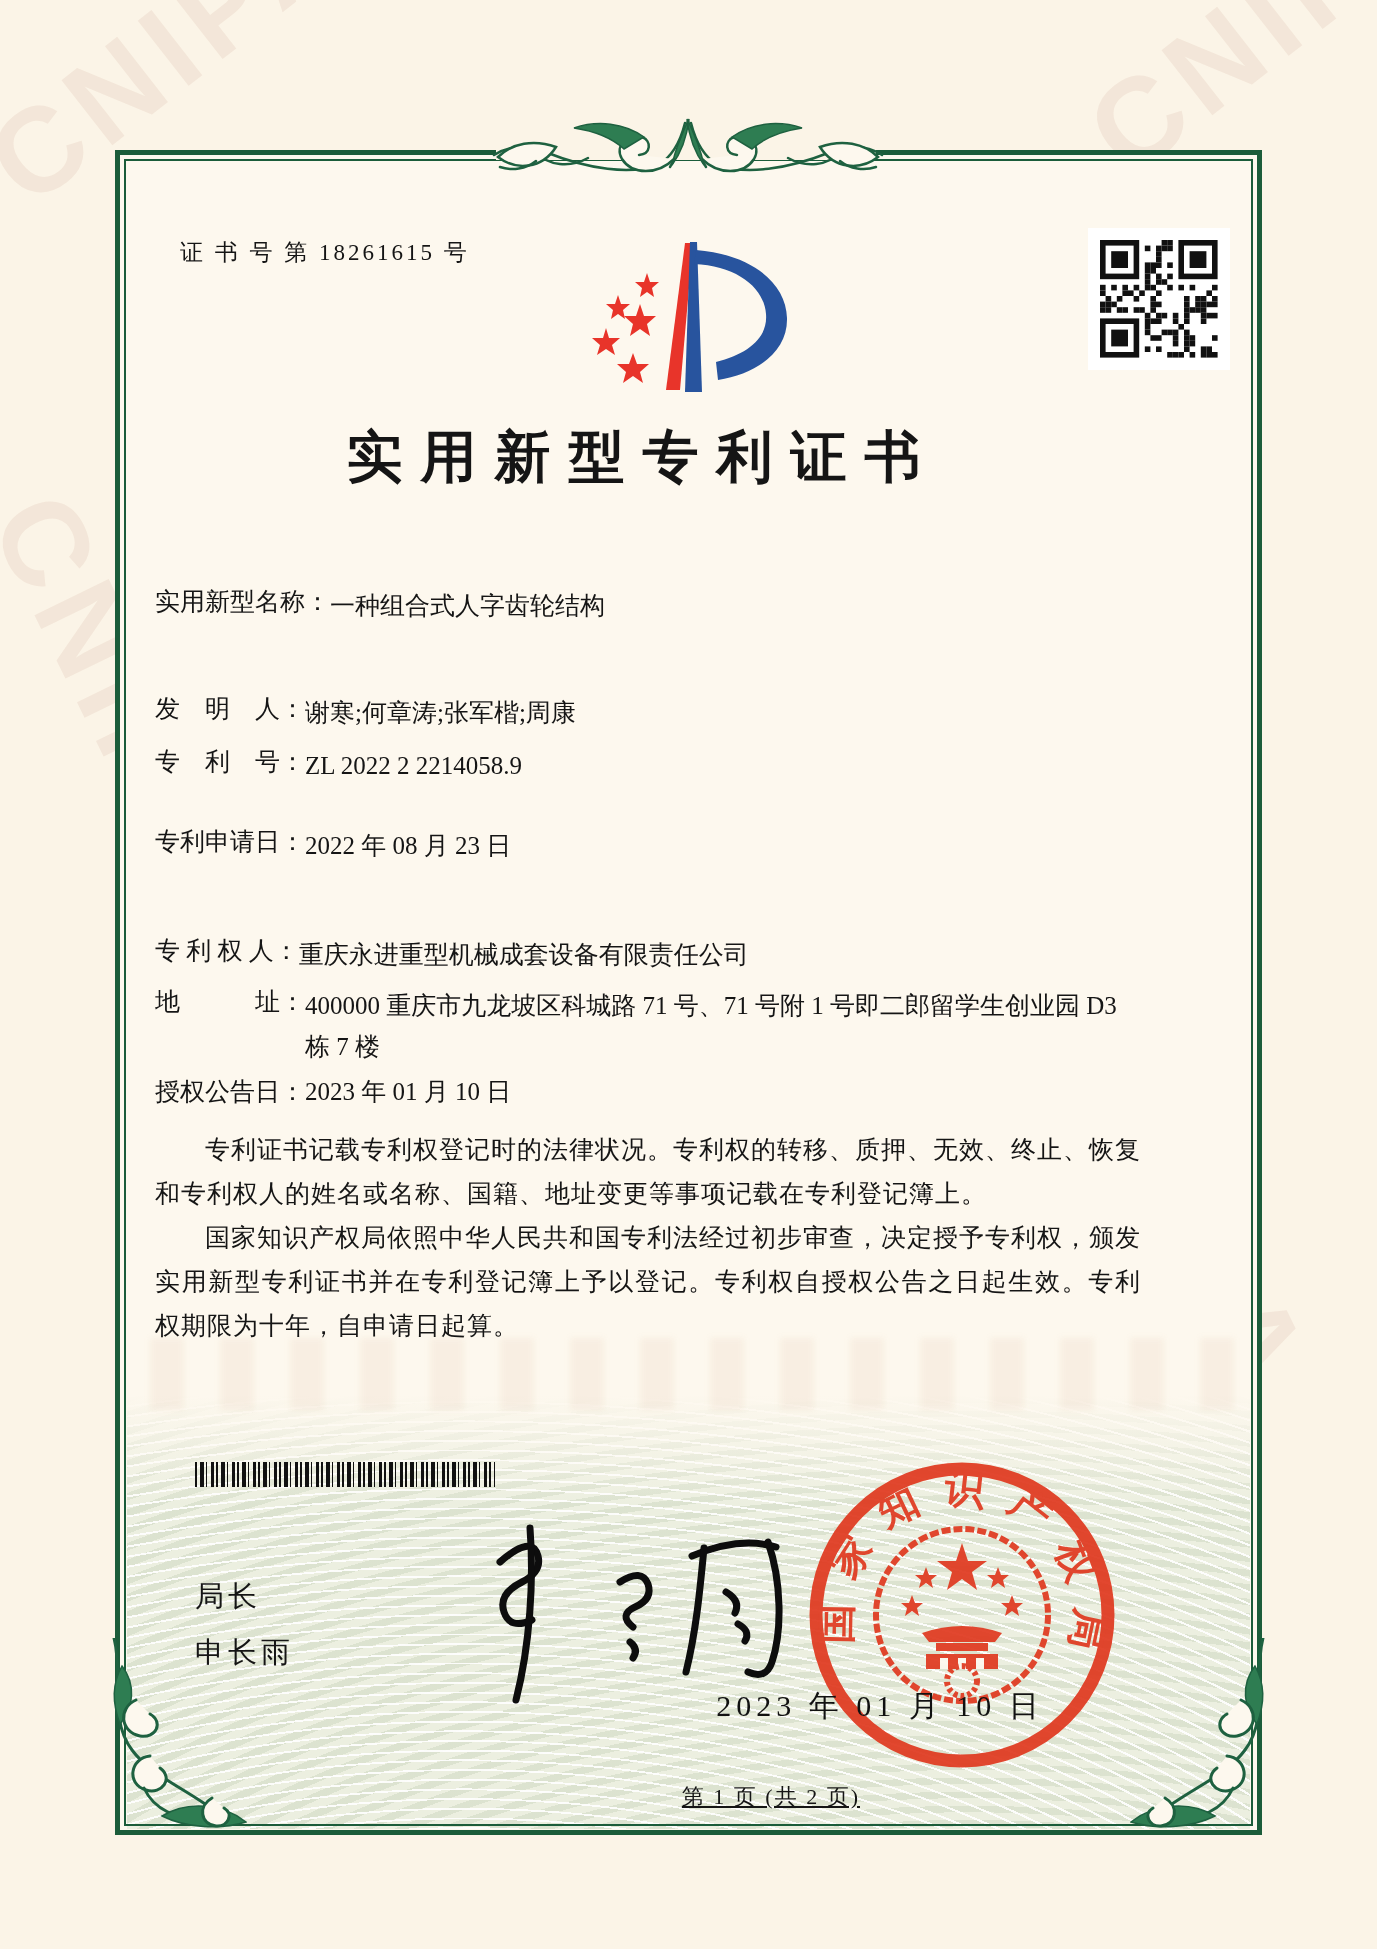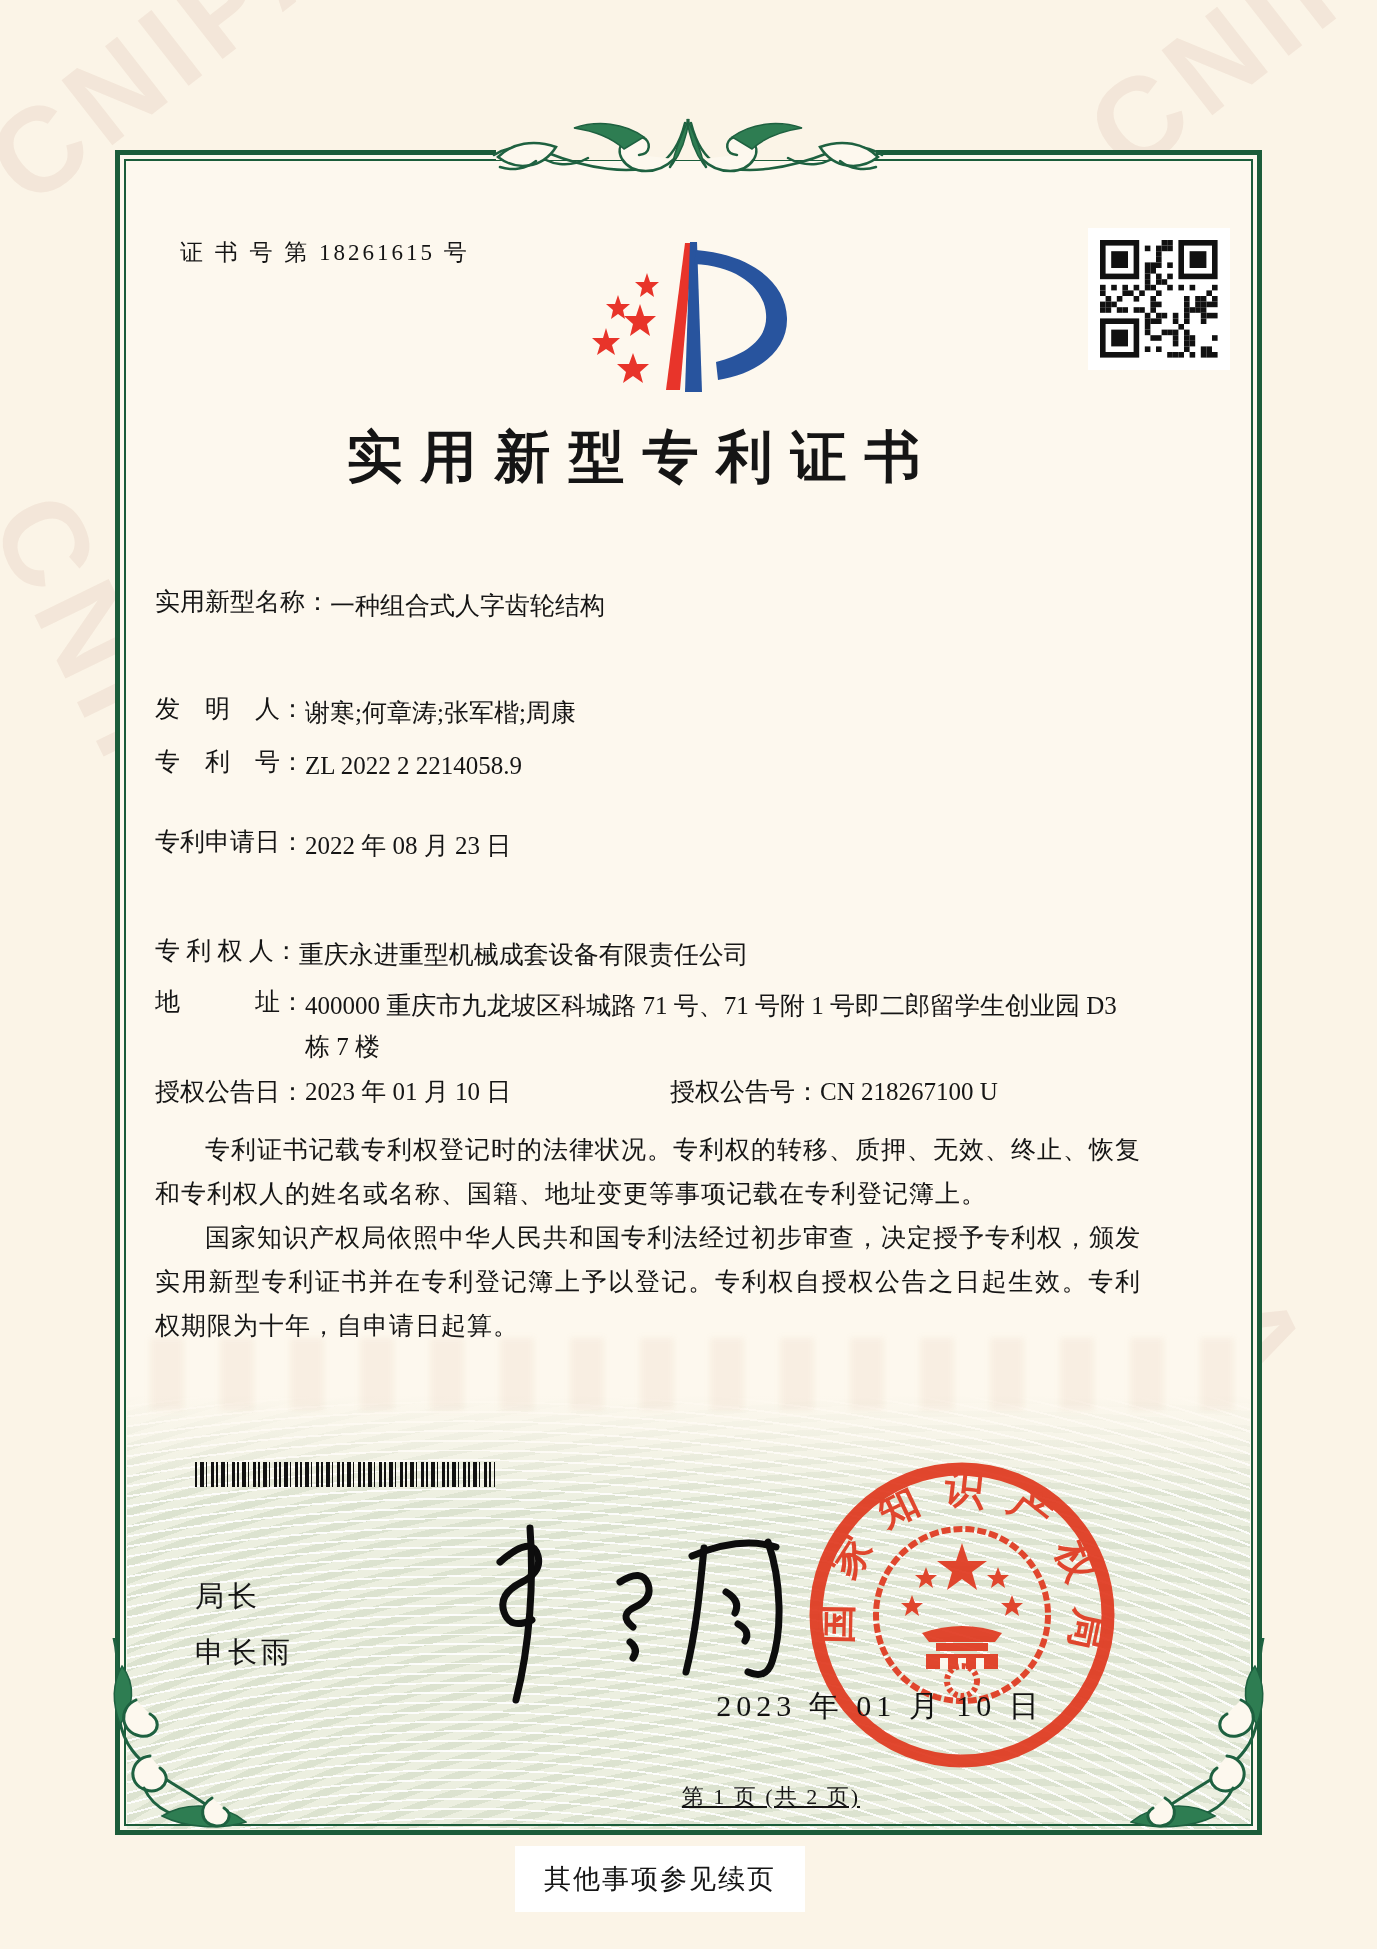--- a/index.html
+++ b/index.html
@@ -283,23 +283,20 @@
     <span class="lbl">专 利 权 人：</span>
     <span class="val">重庆永进重型机械成套设备有限责任公司</span>
   </div>
   <div class="row" style="top:985px;">
     <span class="lbl">地　　　址：</span>
     <span class="val">400000 重庆市九龙坡区科城路 71 号、71 号附 1 号即二郎留学生创业园 D3 栋 7 楼</span>
   </div>
   <div class="grant-pair" style="left:155px;top:1075px;">
     <span>授权公告日：</span><span>2023 年 01 月 10 日</span>
   </div>
-  <div class="grant-pair" style="left:670px;top:1075px;">
-    <span>授权公告号：</span><span>CN 218267100 U</span>
-  </div>
 
   <div class="legal">
     <p>专利证书记载专利权登记时的法律状况。专利权的转移、质押、无效、终止、恢复和专利权人的姓名或名称、国籍、地址变更等事项记载在专利登记簿上。</p>
     <p>国家知识产权局依照中华人民共和国专利法经过初步审查，决定授予专利权，颁发实用新型专利证书并在专利登记簿上予以登记。专利权自授权公告之日起生效。专利权期限为十年，自申请日起算。</p>
   </div>
 
   <div class="barcode"></div>
 
   <div class="director">
     <div>局长</div>
@@ -340,15 +337,14 @@
       <rect x="124" y="199" width="72" height="15"></rect>
       <rect x="138" y="203" width="8" height="11" fill="#fdf8ee"></rect>
       <rect x="156" y="203" width="8" height="11" fill="#fdf8ee"></rect>
       <rect x="174" y="203" width="8" height="11" fill="#fdf8ee"></rect>
       <circle cx="160" cy="226" r="15" fill="none" stroke="#e03a20" stroke-width="6" stroke-dasharray="4,3"></circle>
     </g>
   </svg>
   <div class="seal-date">2023 年 01 月 10 日</div>
 
   <div class="page-info">第 1 页 (共 2 页)</div>
-  <div class="footer-note">其他事项参见续页</div>
 
 </div>
 
 </body></html>

